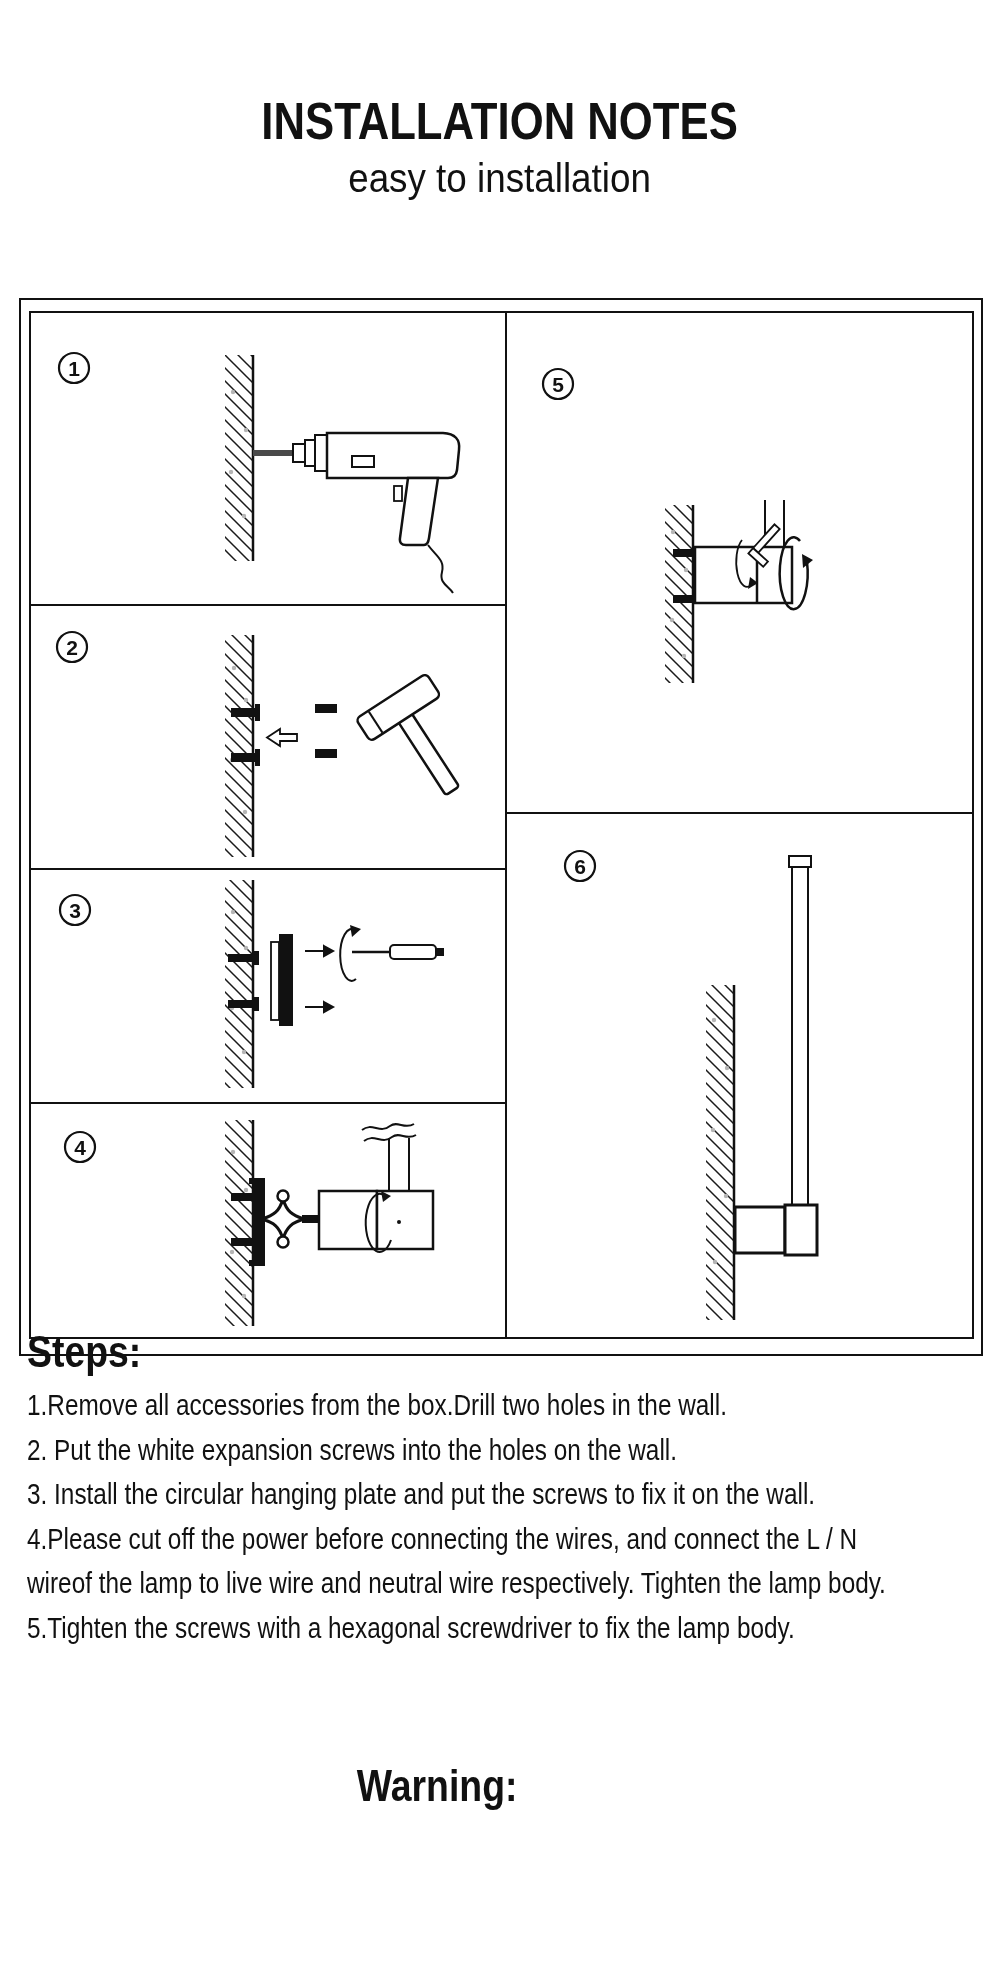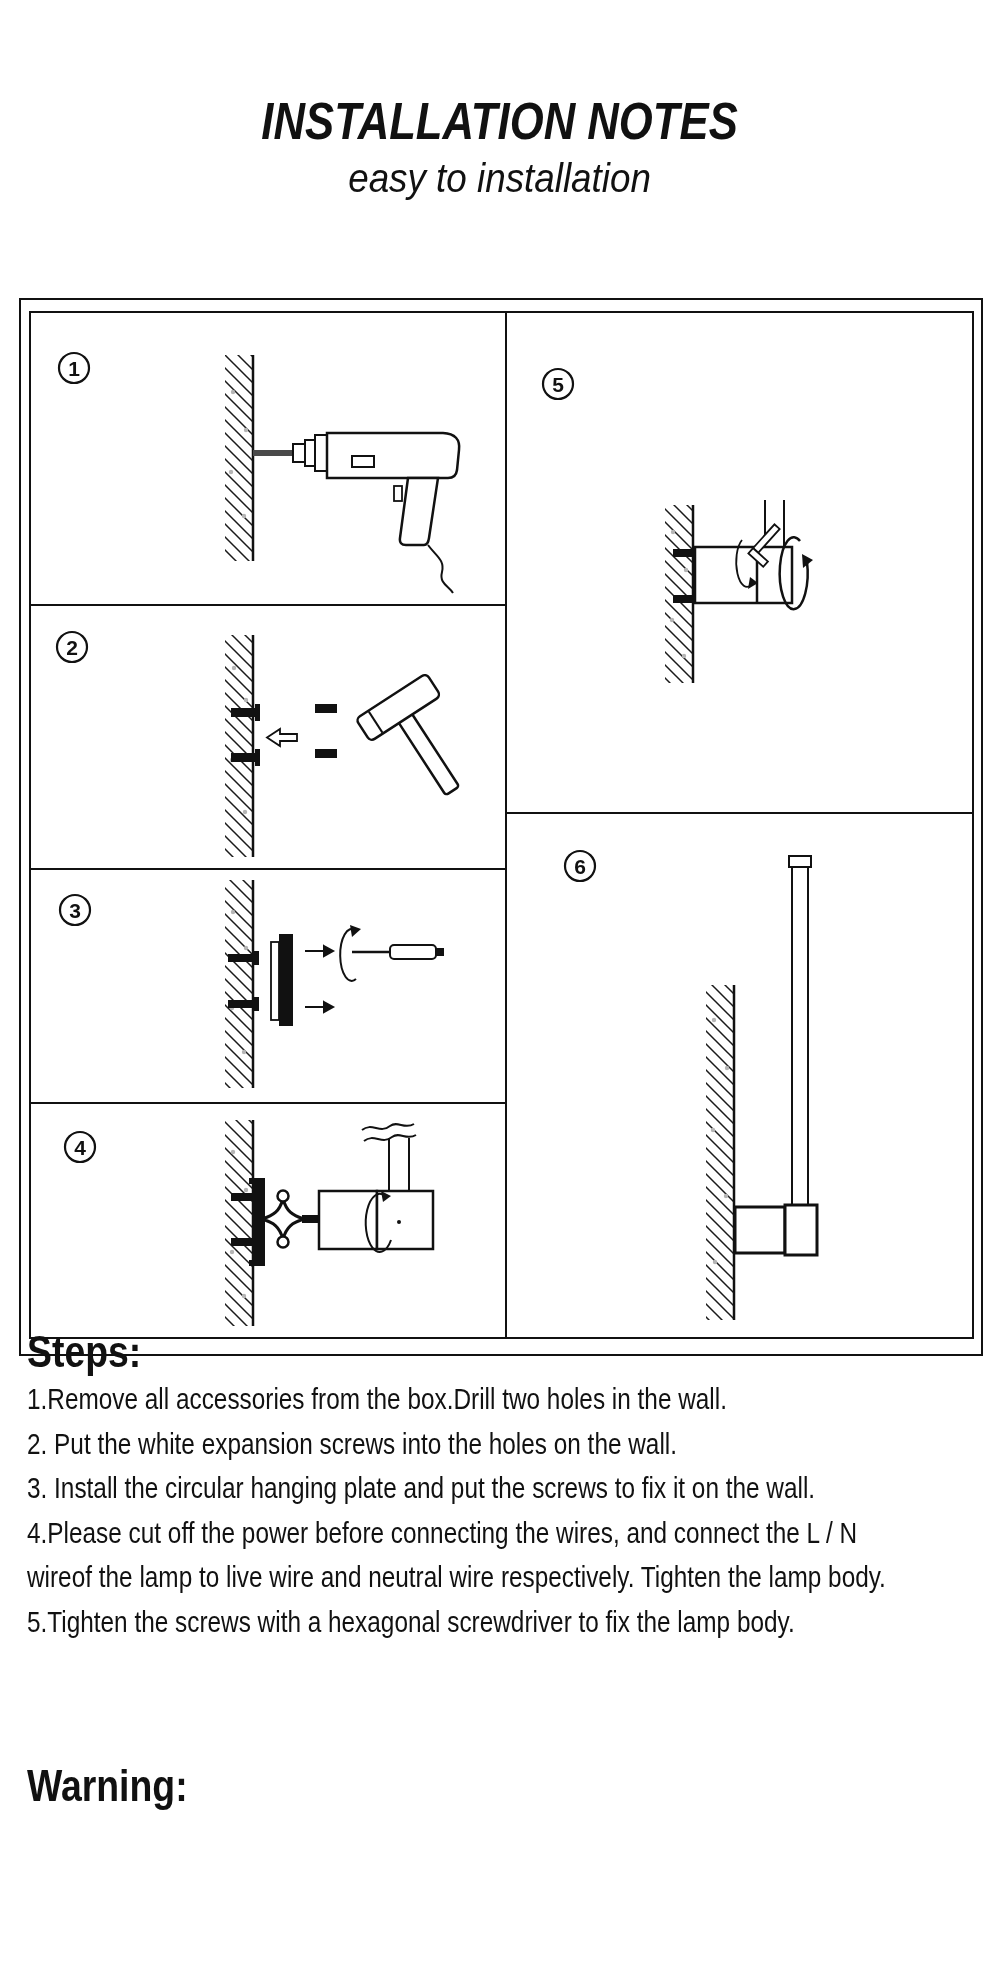--- a/index.html
+++ b/index.html
@@ -1,31 +1,31 @@
 <!DOCTYPE html>
 <html><head>
 <meta charset="utf-8">
 <style>
   html,body{margin:0;padding:0;background:#fff;}
   body{width:1000px;height:1987px;position:relative;overflow:hidden;
        font-family:"Liberation Sans",sans-serif;color:#111;}
-  .row{position:absolute;left:0;width:1000px;text-align:center;font-style:italic;}
+  .row{position:absolute;left:0;width:1000px;text-align:center;}
   .title-row{top:94px;}
   .title{display:inline-block;font-size:52px;line-height:54px;font-weight:bold;
          white-space:nowrap;transform:scaleX(0.84);transform-origin:50% 50%;}
   .subtitle-row{top:154px;}
   .subtitle{display:inline-block;font-size:40px;line-height:48px;white-space:nowrap;
             transform:scaleX(0.92);transform-origin:50% 50%;}
   .diagram{position:absolute;left:19px;top:298px;}
   .textsec{position:absolute;left:27px;width:965px;}
   .steps-sec{top:1329px;}
-  .warning-sec{top:1763px;}
+  .warning-sec{top:1763px;text-align:center;}
   .sec-h{font-size:44px;line-height:46px;font-weight:bold;white-space:nowrap;
          transform:scaleX(0.85);transform-origin:0 50%;}
-  .lines{margin-top:2px;}
+  .lines{margin-top:8px;}
   .line{font-size:29px;line-height:44.6px;white-space:nowrap;
         transform:scaleX(0.84);transform-origin:0 50%;}
   svg .ink{stroke:#111;fill:none;}
   svg text.num{font-family:"Liberation Sans",sans-serif;font-size:21px;font-weight:bold;
                fill:#111;text-anchor:middle;}
 </style>
 </head>
 <body>
 
 <div>

